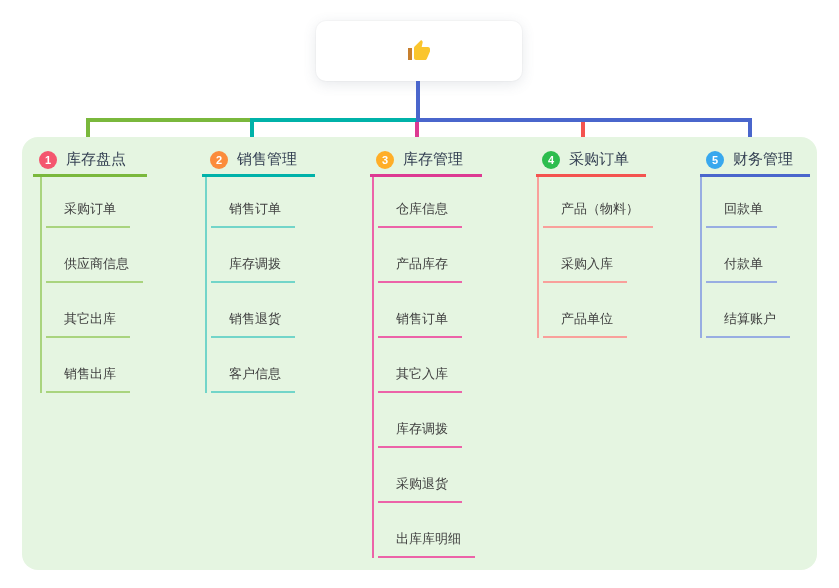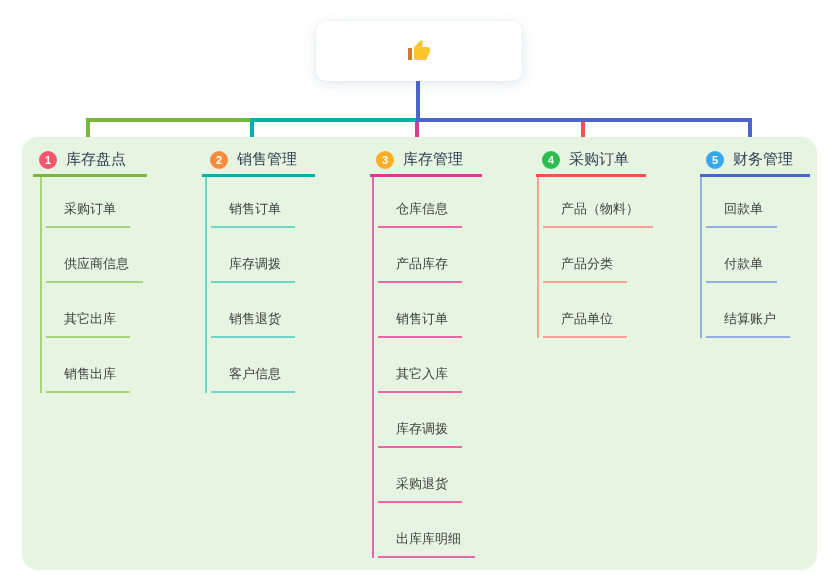--- a/index.html
+++ b/index.html
@@ -132,21 +132,21 @@
 
   <div class="b4">
     <div class="btitle t4">
       <span class="badge badge-4">4</span>
       <span>采购订单</span>
     </div>
     <div class="tul tul-4"></div>
     <div class="col col-4">
       <div class="vline vl-4"></div>
       <div class="item r0">产品（物料）</div>
-      <div class="item r1">产品分类</div>
+      <div class="item r1">采购入库</div>
       <div class="item r2">产品单位</div>
     </div>
   </div>
 
   <div class="b5">
     <div class="btitle t5">
       <span class="badge badge-5">5</span>
       <span>财务管理</span>
     </div>
     <div class="tul tul-5"></div>

